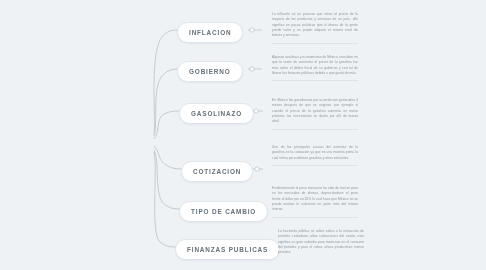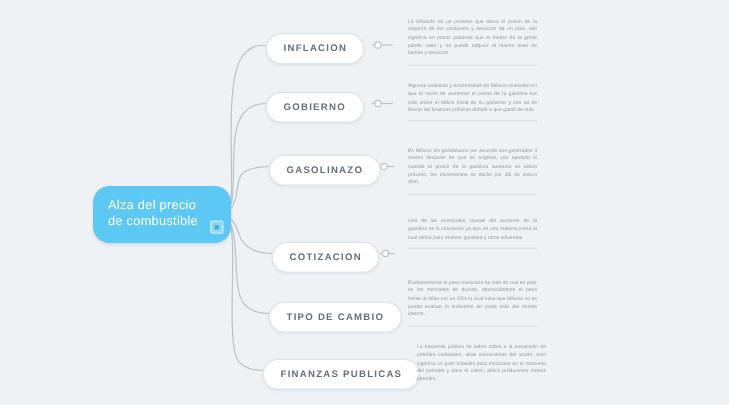--- a/index.html
+++ b/index.html
@@ -132,26 +132,20 @@
     <path d="M264 247 C 268 247, 269 247, 271 247"></path>
 
     <circle cx="252" cy="30" r="2.1"></circle>
     <circle cx="252" cy="69" r="2.1"></circle>
     <circle cx="256" cy="111" r="2.1"></circle>
     <circle cx="257" cy="169" r="2.1"></circle>
     <circle cx="259" cy="209" r="2.1"></circle>
     <circle cx="267" cy="247" r="2.1"></circle>
   </svg>
 
-  <div class="central-node">
-    <span>Alza del precio de combustible</span>
-    <span class="central-badge">
-        <span></span>
-      </span>
-  </div>
 
   <div class="branch-node" style="left:177px; top:22px;">
     <span>INFLACION</span>
   </div>
 
   <div class="branch-node" style="left:177px; top:61px;">
     <span>GOBIERNO</span>
   </div>
 
   <div class="branch-node" style="left:179px; top:103px;">

